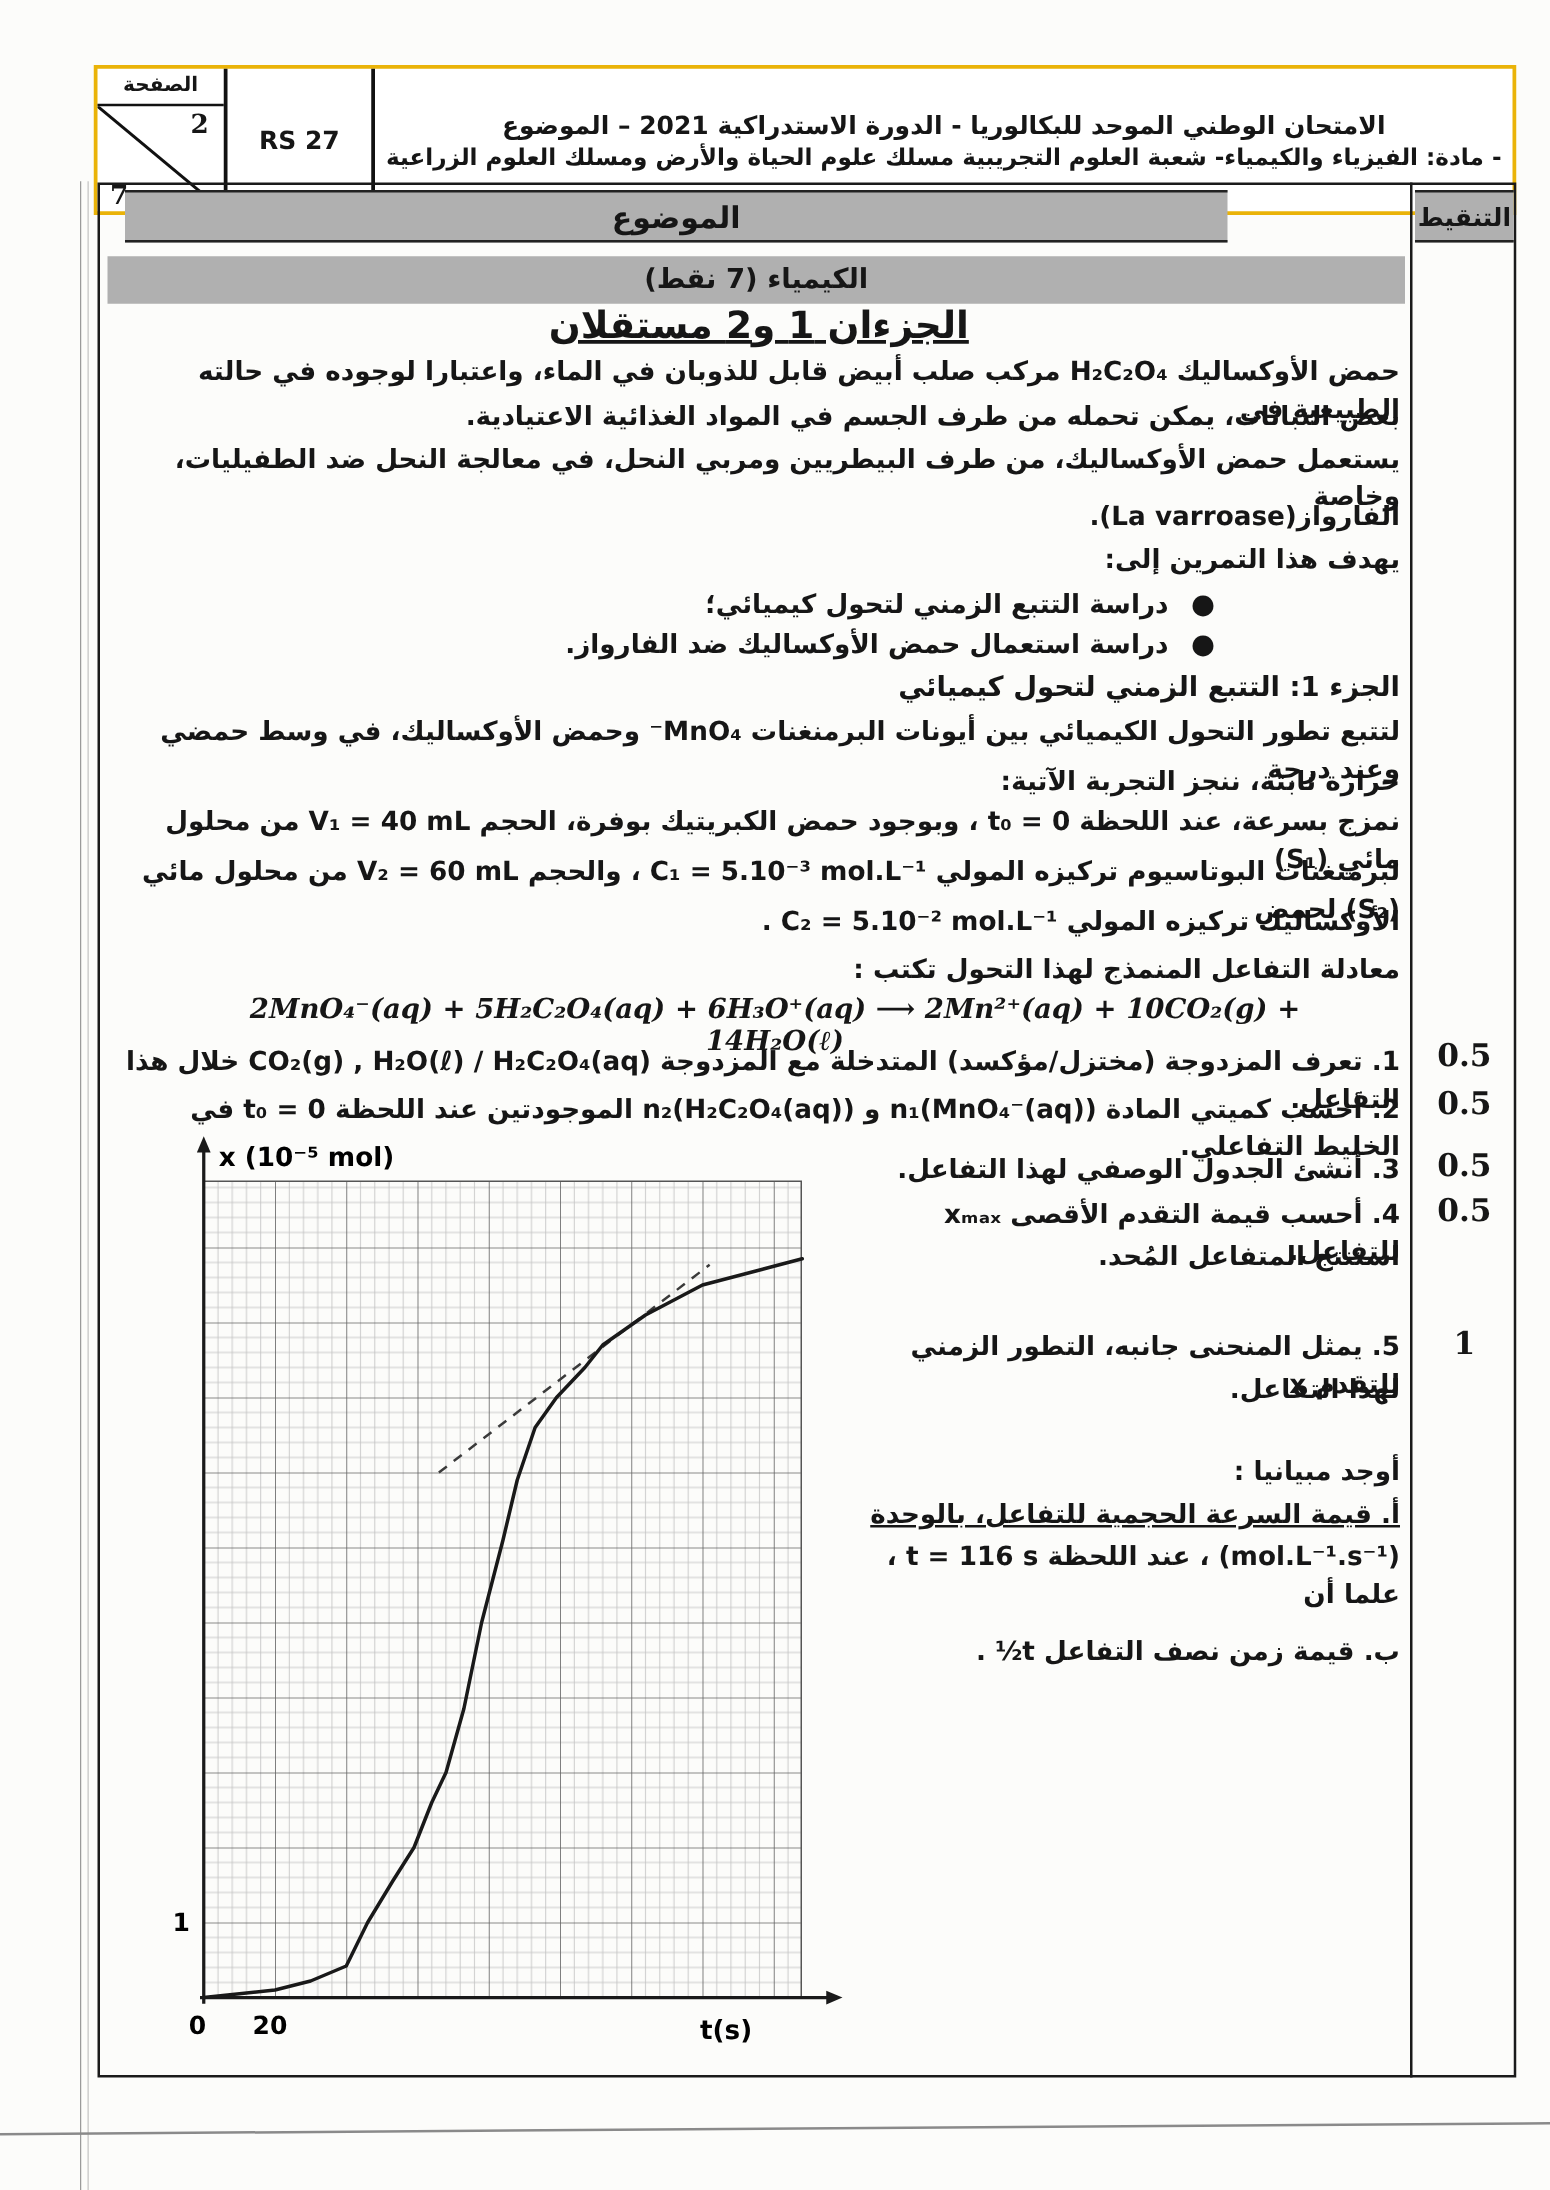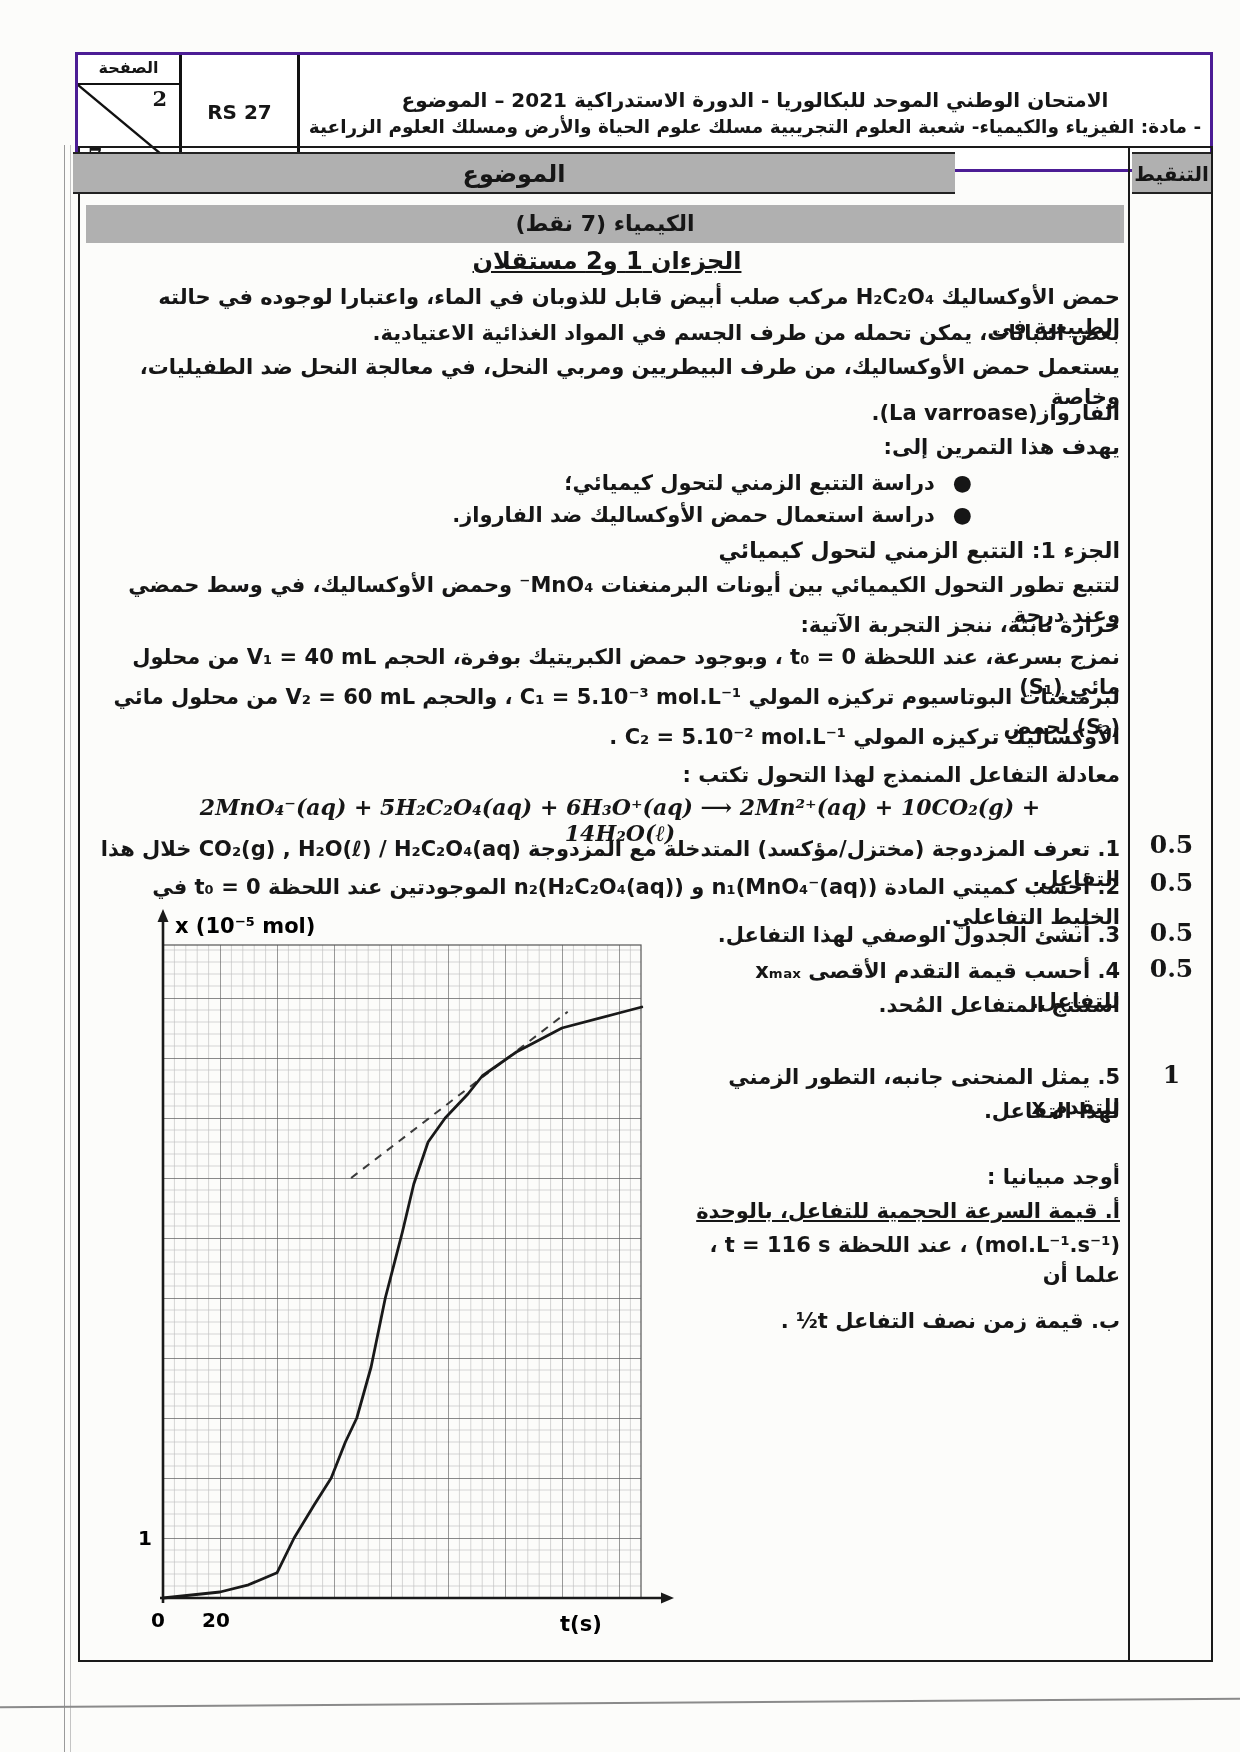--- a/index.html
+++ b/index.html
@@ -1,37 +1,37 @@
 <!DOCTYPE html>
 <html lang="ar"><head>
 <meta charset="utf-8">
 <style>
   html,body{margin:0;padding:0;background:#e8e8e6;}
   .page{position:relative;width:1240px;height:1752px;background:#fcfcfa;overflow:hidden;
         font-family:"DejaVu Sans",sans-serif;color:#161616;}
   
-  .hdr{position:absolute;left:75px;top:52px;width:1138px;height:120px;border:3px solid #4c1d95;
+  .hdr{position:absolute;left:75px;top:52px;width:1138px;height:120px;border:3px solid #eab308;
        display:flex;flex-direction:row;background:#fff;box-sizing:border-box;}
   .hdr-pagecell{width:104px;border-right:3px solid #111;display:flex;flex-direction:column;box-sizing:border-box;}
   .hdr-pagelabel{height:28px;border-bottom:2px solid #111;text-align:center;font-size:16px;font-weight:bold;
        font-family:"DejaVu Sans",sans-serif;line-height:26px;}
   .hdr-diag{position:relative;flex:1;}
   .hdr-diag svg{position:absolute;left:0;top:0;width:100%;height:100%;}
   .hdr-num2{position:absolute;right:12px;top:1px;font-size:21px;font-weight:bold;font-family:"DejaVu Serif",serif;}
   .hdr-num7{position:absolute;left:10px;bottom:1px;font-size:21px;font-weight:bold;font-family:"DejaVu Serif",serif;}
   .hdr-rs{width:118px;border-right:3px solid #111;display:flex;align-items:center;justify-content:center;
        font-size:20px;font-weight:bold;font-family:"DejaVu Sans",sans-serif;box-sizing:border-box;}
   .hdr-title{flex:1;display:flex;flex-direction:column;align-items:center;justify-content:center;direction:rtl;}
   .hdr-t1{font-size:20px;font-weight:bold;}
   .hdr-t2{font-size:18.5px;font-weight:bold;margin-top:4px;}
   
   .mainbox{position:absolute;left:78px;top:146px;width:1135px;height:1516px;border:2px solid #1a1a1a;box-sizing:border-box;}
   .vdivider{position:absolute;left:1128px;top:146px;width:2px;height:1516px;background:#1a1a1a;}
   .graybar{position:absolute;background:#b0b0b0;text-align:center;font-weight:bold;direction:rtl;}
-  .bar-subject{left:73px;top:152px;width:882px;height:42px;border-top:2px solid #222;border-bottom:2px solid #222;
+  .bar-subject{left:100px;top:152px;width:882px;height:42px;border-top:2px solid #222;border-bottom:2px solid #222;
        font-size:24px;line-height:40px;box-sizing:border-box;}
   .bar-grading{left:1132px;top:152px;width:79px;height:42px;border-top:2px solid #222;border-bottom:2px solid #222;
        font-size:20px;line-height:40px;box-sizing:border-box;}
   .bar-section{left:86px;top:205px;width:1038px;height:38px;font-size:22px;line-height:38px;}
   
   .line{position:absolute;right:120px;width:1026px;direction:rtl;text-align:right;
         font-size:21px;font-weight:bold;line-height:30px;}
   .center{text-align:center;}
   .u{text-decoration:underline;}
   .bullet{padding-right:148px;box-sizing:border-box;}
@@ -79,21 +79,21 @@
     </div>
   </div>
 
   <div class="mainbox"></div>
   <div class="vdivider"></div>
 
   <div class="graybar bar-subject">الموضوع</div>
   <div class="graybar bar-grading">التنقيط</div>
   <div class="graybar bar-section">الكيمياء (7 نقط)</div>
 
-  <div class="line center u" style="top:246px;font-size:24px;">الجزءان 1 و2 مستقلان</div>
+  <div class="line center u" style="top:246px;font-size:30px;">الجزءان 1 و2 مستقلان</div>
 
   <div class="line" style="top:318px;">بعض النباتات، يمكن تحمله من طرف الجسم في المواد الغذائية الاعتيادية.</div>
   <div class="line" style="top:282px;">حمض الأوكساليك  H₂C₂O₄  مركب صلب أبيض قابل للذوبان في الماء، واعتبارا لوجوده في حالته الطبيعية في</div>
   <div class="line" style="top:352px;">يستعمل حمض الأوكساليك، من طرف البيطريين ومربي النحل، في معالجة النحل ضد الطفيليات، وخاصة</div>
   <div class="line" style="top:398px;">الفارواز(La varroase).</div>
   <div class="line" style="top:432px;">يهدف هذا التمرين إلى:</div>
 
   <div class="line bullet" style="top:468px;"><span class="dot">●</span><span>دراسة التتبع الزمني لتحول كيميائي؛</span></div>
   <div class="line bullet" style="top:500px;"><span class="dot">●</span><span>دراسة استعمال حمض الأوكساليك ضد الفارواز.</span></div>
 

